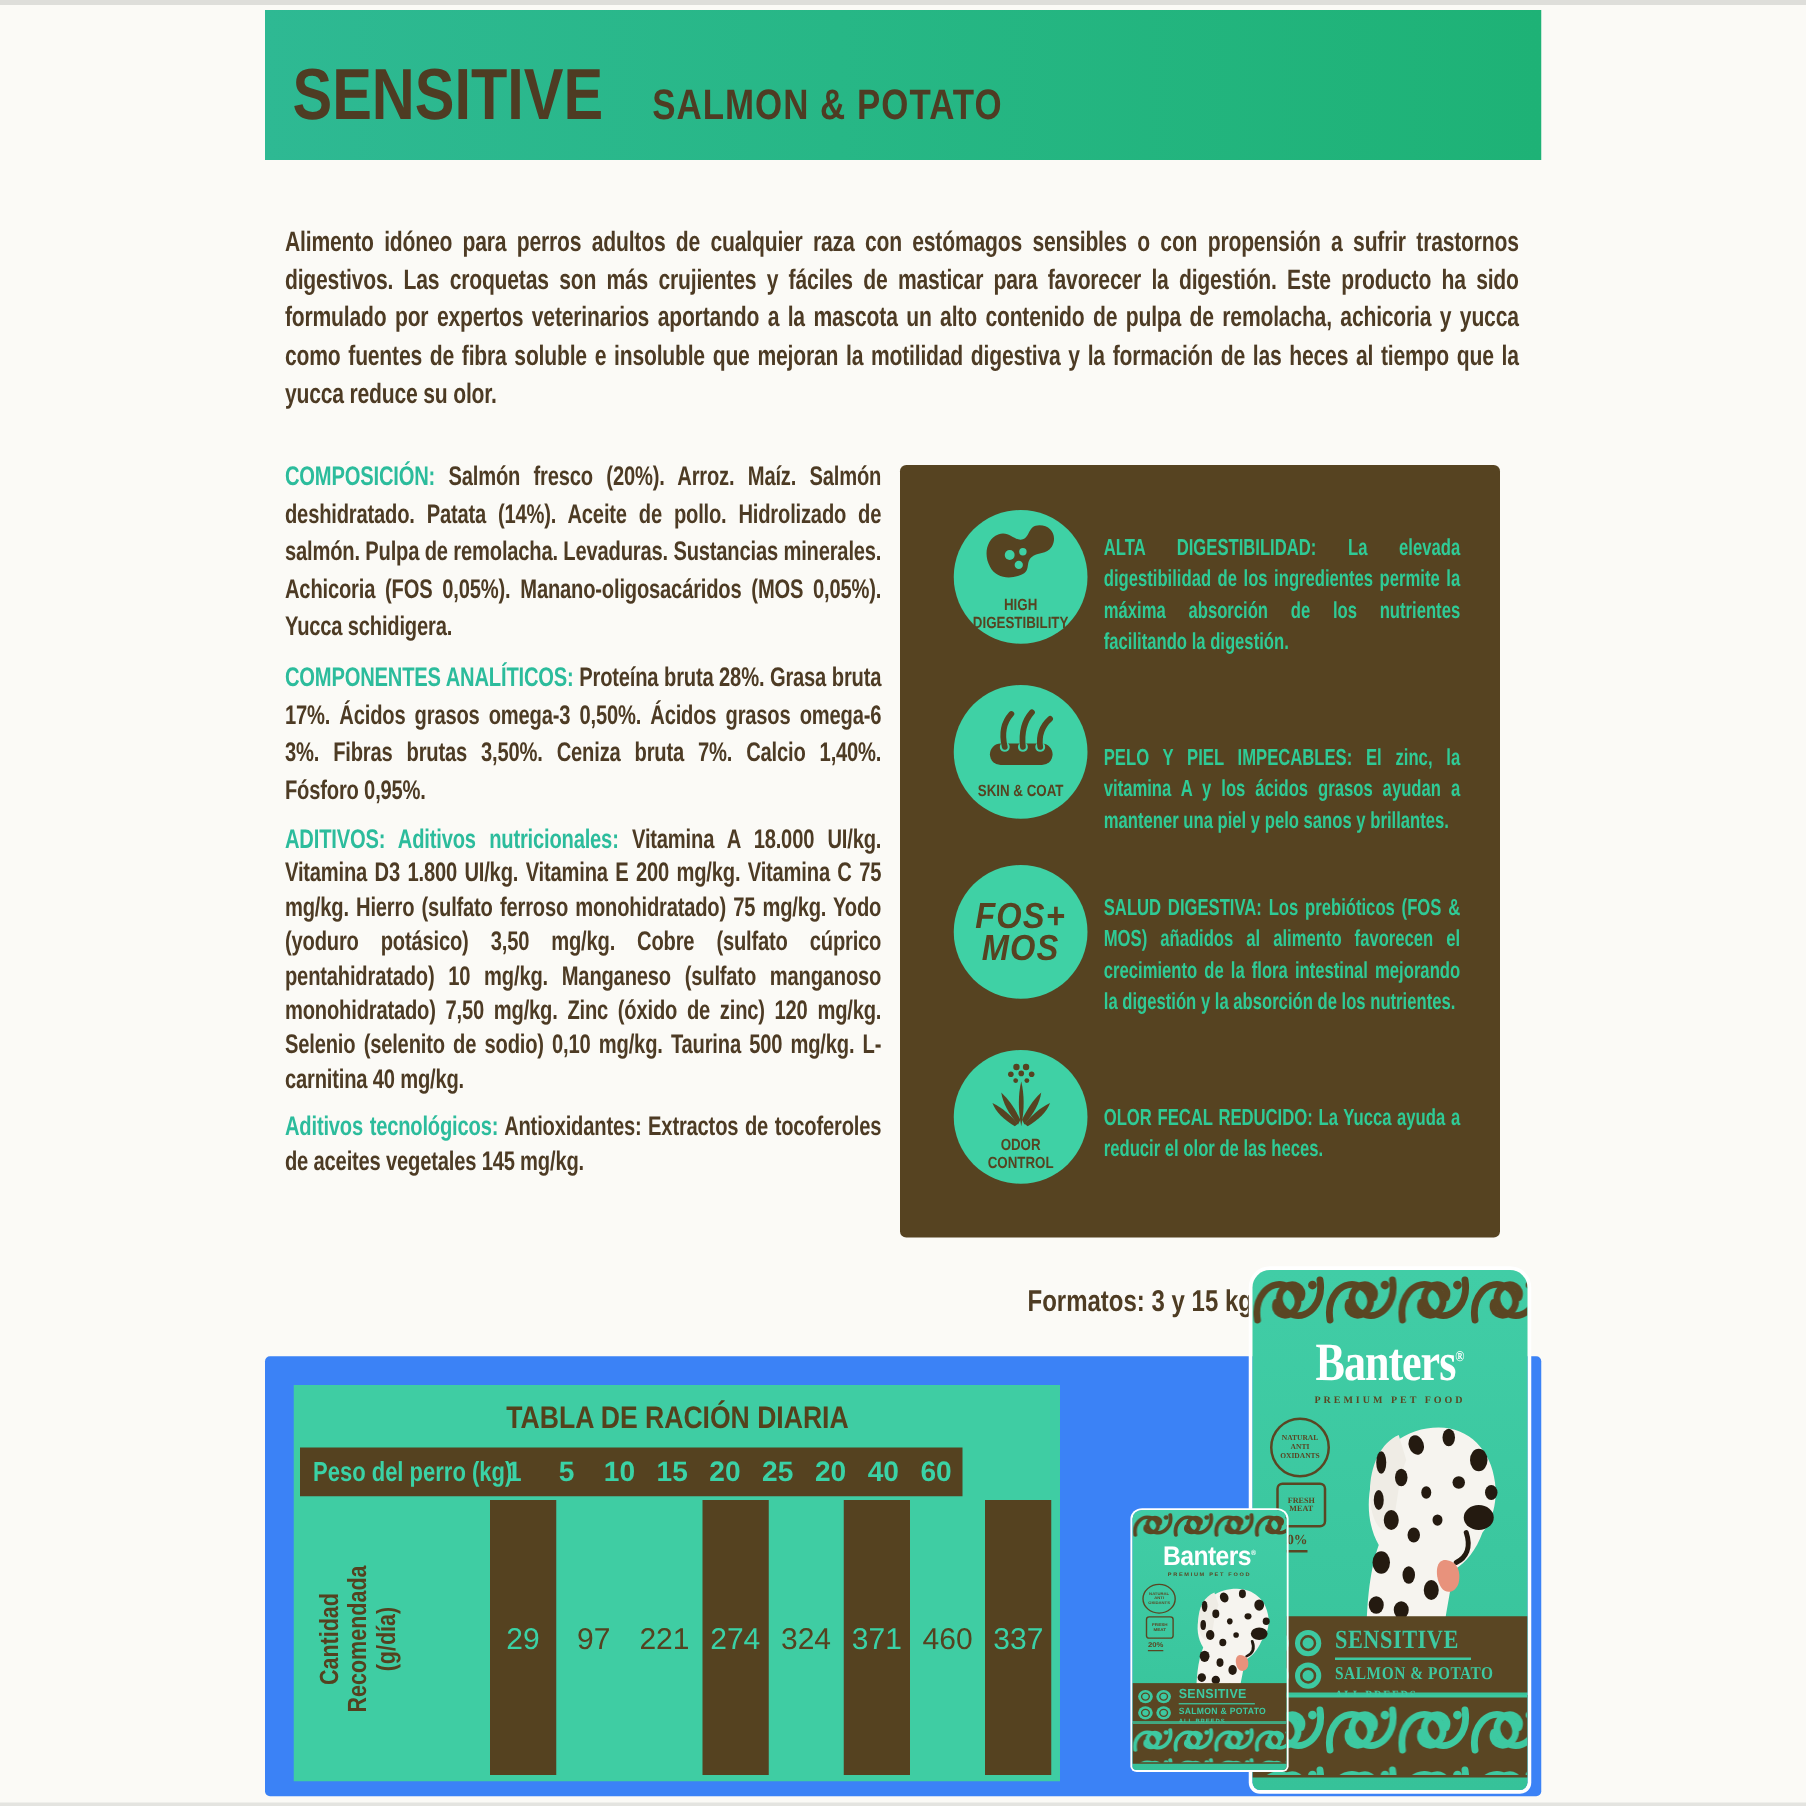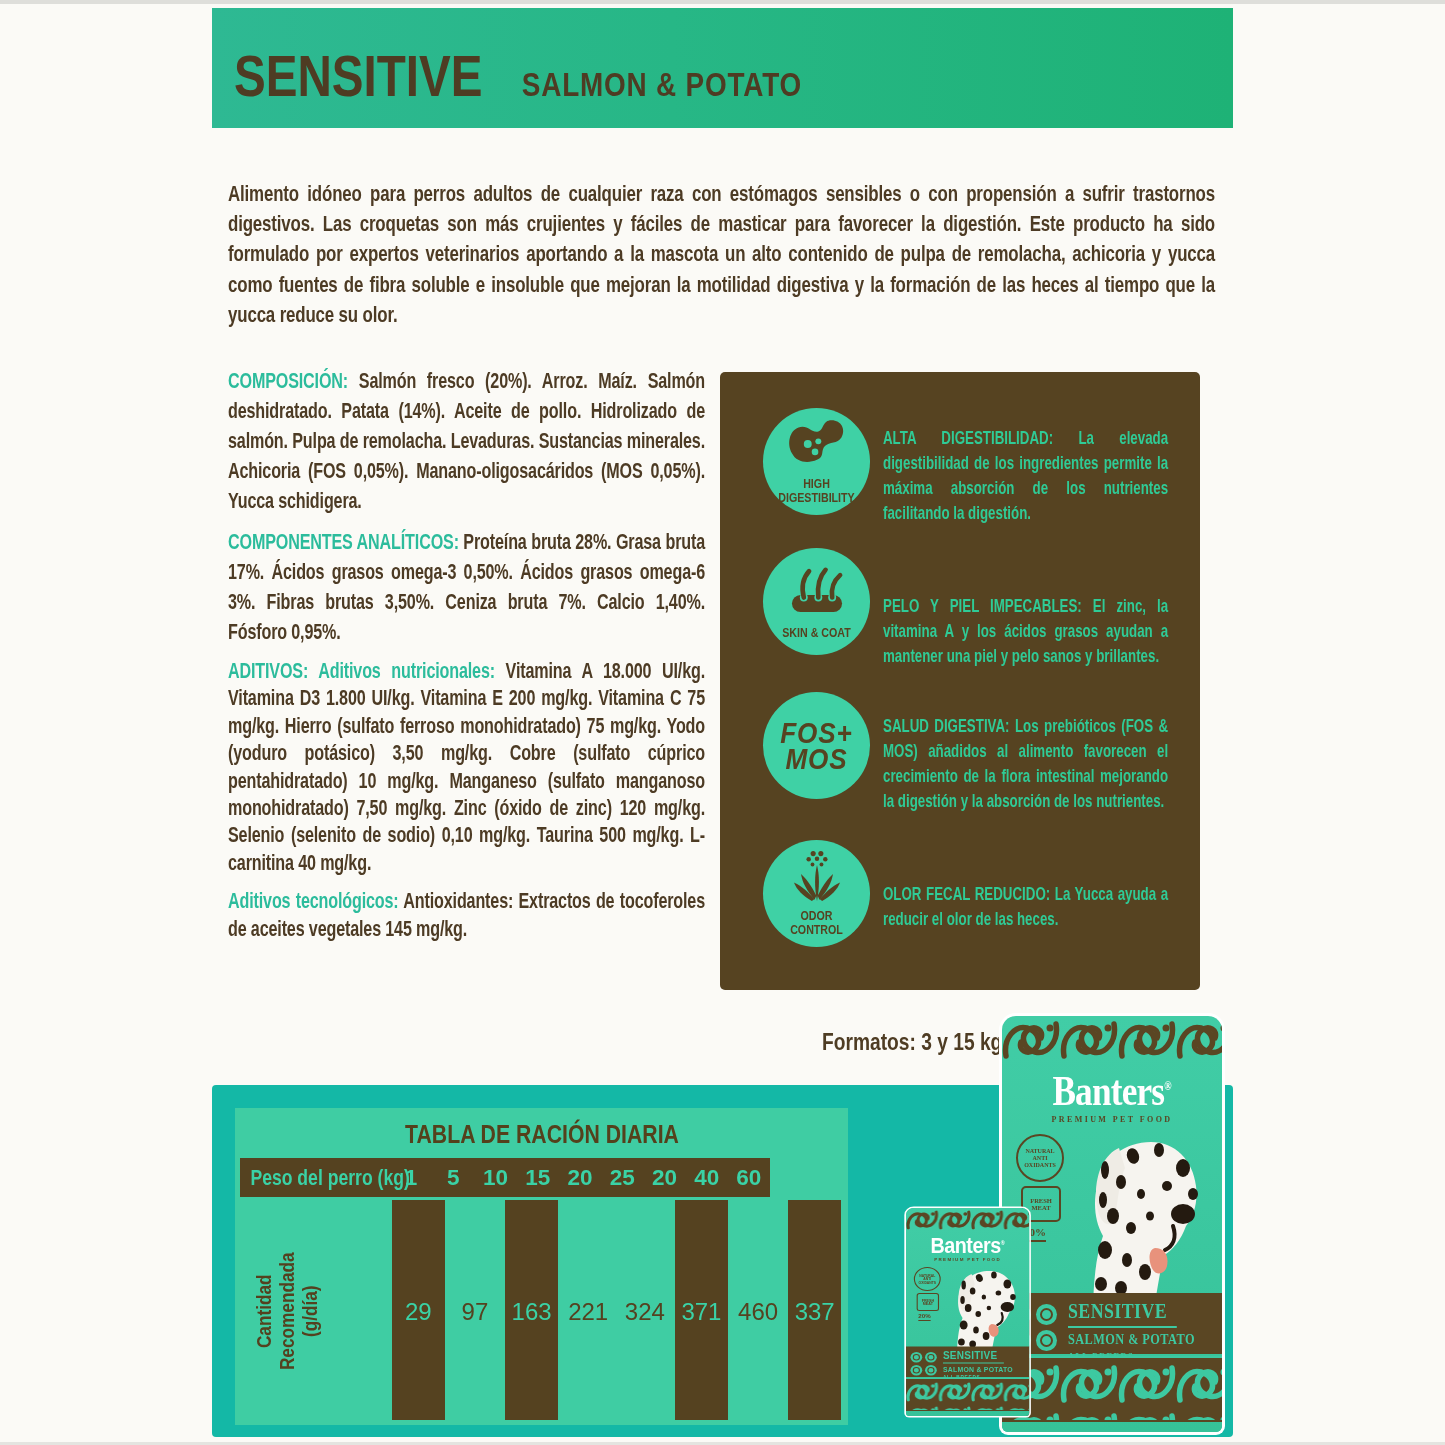--- a/index.html
+++ b/index.html
@@ -39,21 +39,21 @@
     color:#564321;font-size:29px;line-height:26px;font-weight:700;font-style:italic;transform:scaleX(0.9);letter-spacing:1px;}
   .b-text{position:absolute;left:163px;width:396px;color:#2fcb96;font-size:18.5px;line-height:25.3px;
     font-weight:700;text-align:justify;transform:scaleX(0.72);transform-origin:left top;letter-spacing:0;}
   .b-title{color:#2fcb96;}
 
   
   .formats{position:absolute;left:822px;top:1028px;font-size:24px;font-weight:700;color:#4e3c23;
     transform:scaleX(0.8);transform-origin:left top;white-space:nowrap;}
 
   
-  .bottom-box{position:absolute;left:212px;top:1085px;width:1021px;height:352px;background:#14b8a6;border-radius:4px;}
+  .bottom-box{position:absolute;left:212px;top:1085px;width:1021px;height:352px;background:#3b82f6;border-radius:4px;}
   .ration-panel{position:absolute;left:23px;top:23px;width:613px;height:317px;background:#3fcda3;}
   .ration-title{position:absolute;left:50%;top:12px;transform:translateX(-50%) scaleX(0.85);
     white-space:nowrap;font-size:25px;font-weight:700;color:#54411c;}
   .ration-head{position:absolute;left:5px;top:50px;width:530px;height:39px;background:#554220;display:flex;align-items:center;}
   .ration-rowlabel{width:150px;padding-left:13px;box-sizing:border-box;font-size:22px;font-weight:700;color:#3ad2a6;
     transform:scaleX(0.8);transform-origin:left center;white-space:nowrap;}
   .weights-cells{flex:1;display:flex;height:100%;align-items:center;}
   .wcell{flex:1;text-align:center;font-size:22.5px;font-weight:700;color:#3ad2a6;}
   .ration-columns{position:absolute;left:155px;top:92px;width:453px;height:220px;display:flex;}
   .rcol{flex:1;position:relative;}
@@ -215,25 +215,25 @@
             <span class="wcell">60</span>
           </div>
       </div>
       <div class="ration-columns">
           <div class="rcol odd">
             <span class="rval">29</span>
           </div>
           <div class="rcol even">
             <span class="rval">97</span>
           </div>
-          <div class="rcol odd">
-            <span class="rval">163</span>
-          </div>
           <div class="rcol even">
             <span class="rval">221</span>
+          </div>
+          <div class="rcol odd">
+            <span class="rval">274</span>
           </div>
           <div class="rcol even">
             <span class="rval">324</span>
           </div>
           <div class="rcol odd">
             <span class="rval">371</span>
           </div>
           <div class="rcol even">
             <span class="rval">460</span>
           </div>

